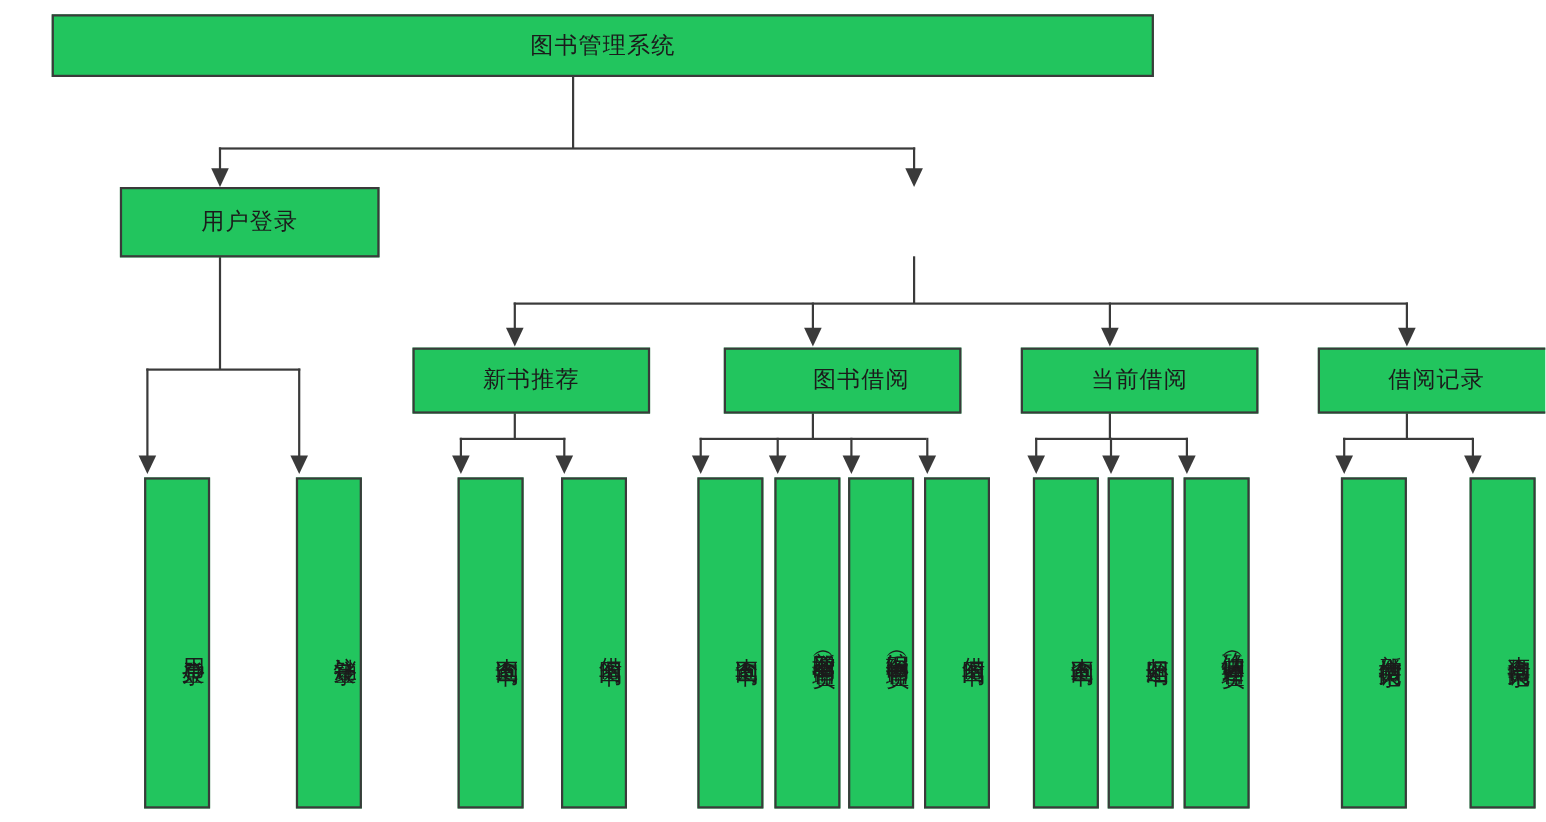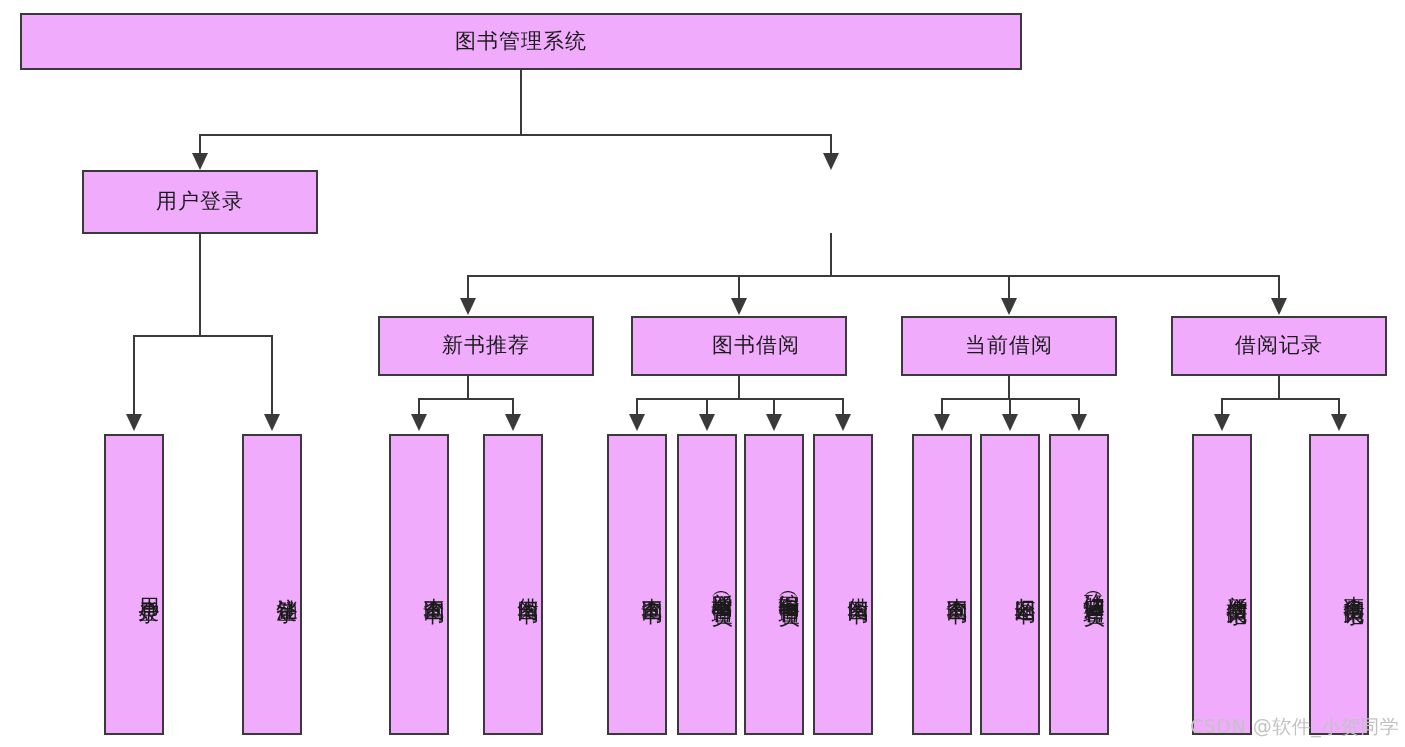--- a/index.html
+++ b/index.html
@@ -14,25 +14,26 @@
     position: relative;
     width: 1405px;
     height: 747px;
     background: #ffffff;
     overflow: hidden;
   }
   .node {
     position: absolute;
     box-sizing: border-box;
     border: 2px solid #3a3a3a;
-    background: #f0abfc;
+    background: #22c55e;
     display: flex;
     align-items: center;
     justify-content: center;
     color: #1b1b1b;
+    margin-left: 27px;
   }
   .node.horiz {
     font-size: 21px;
     letter-spacing: 1px;
     line-height: 1.2;
   }
   .node.vert {
     writing-mode: vertical-rl;
     text-orientation: upright;
     font-size: 21px;
@@ -135,21 +136,21 @@
   <div class="arrow" style="left:1331px; top:414px;"></div>
 
   <div class="node horiz" style="left:20px; top:13px; width:1002px; height:57px;">
     <span>图书管理系统</span>
   </div>
 
   <div class="node horiz" style="left:82px; top:170px; width:236px; height:64px;">
     <span>用户登录</span>
   </div>
 
-  <div class="node horiz" style="left:378px; top:316px; width:216px; height:60px;">
+  <div class="node horiz" style="left:348px; top:316px; width:216px; height:60px;">
     <span>新书推荐</span>
   </div>
   <div class="node horiz" style="left:631px; top:316px; width:216px; height:60px;padding-left:34px;">
     <span>图书借阅</span>
   </div>
   <div class="node horiz" style="left:1171px; top:316px; width:216px; height:60px;">
     <span>借阅记录</span>
   </div>
   <div class="node horiz" style="left:901px; top:316px; width:216px; height:60px;">
     <span>当前借阅</span>
@@ -192,15 +193,14 @@
     <span class="vtxt">确认归还（管理员）</span>
   </div>
 
   <div class="node vert" style="left:1192px; top:434px; width:60px; height:301px;">
     <span class="vtxt">新增借阅记录</span>
   </div>
   <div class="node vert" style="left:1309px; top:434px; width:60px; height:301px;">
     <span class="vtxt">查询借阅记录</span>
   </div>
 
-  <div class="watermark" style="left:1190px; top:714px;">CSDN @软件_小贺同学</div>
 
 </div>
 
 </body></html>

